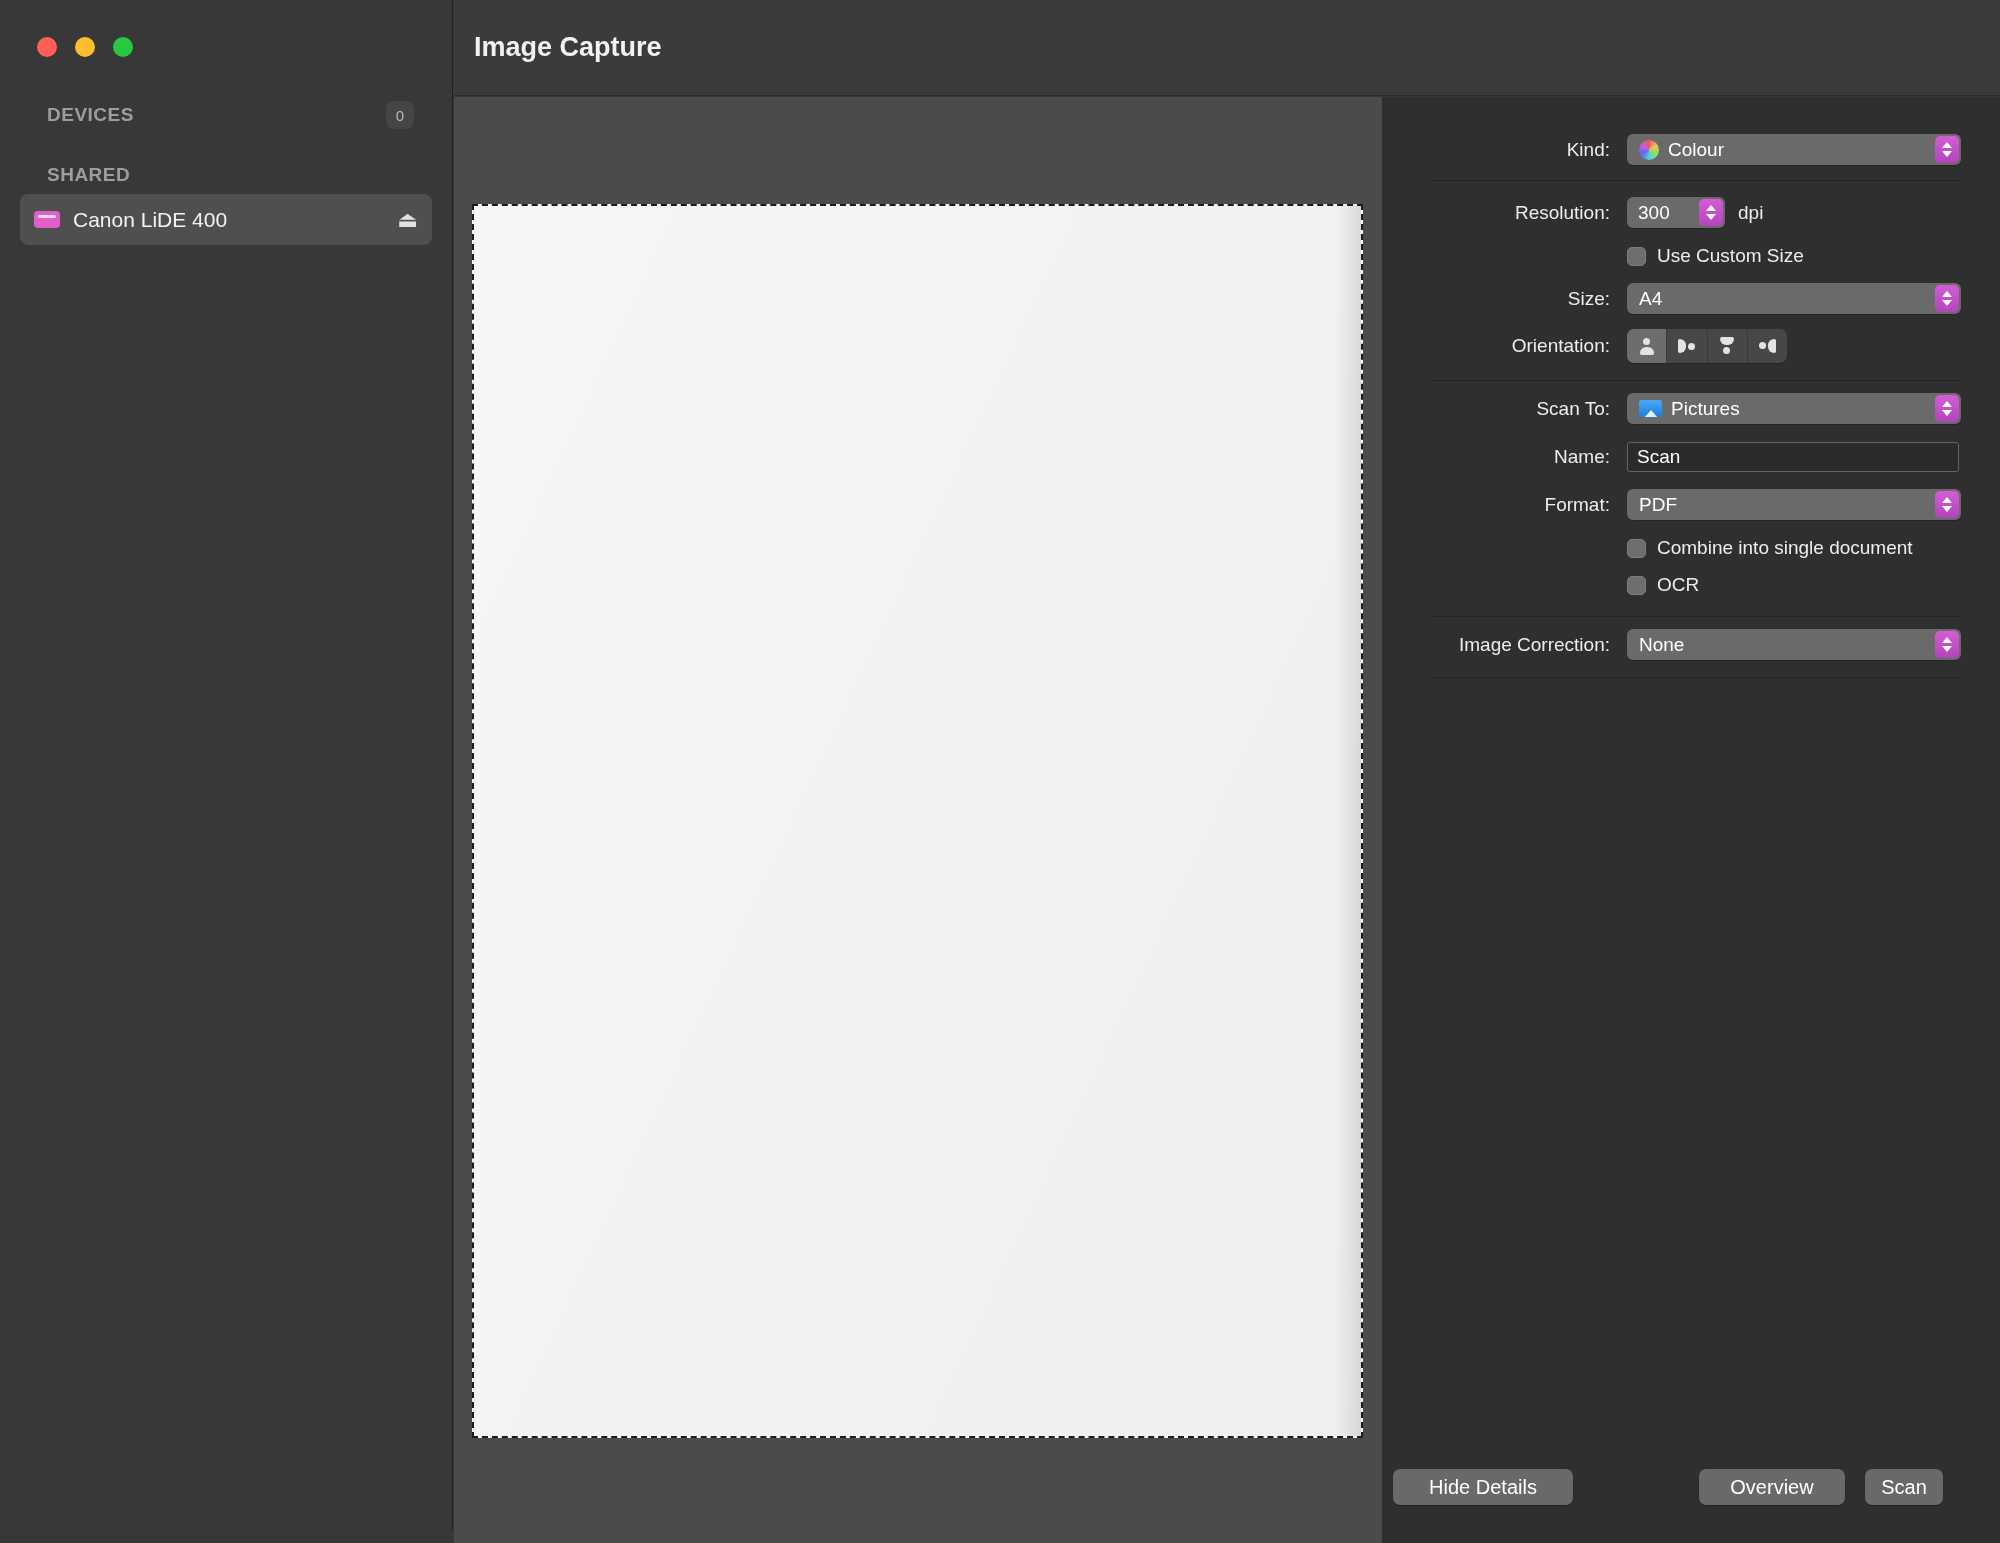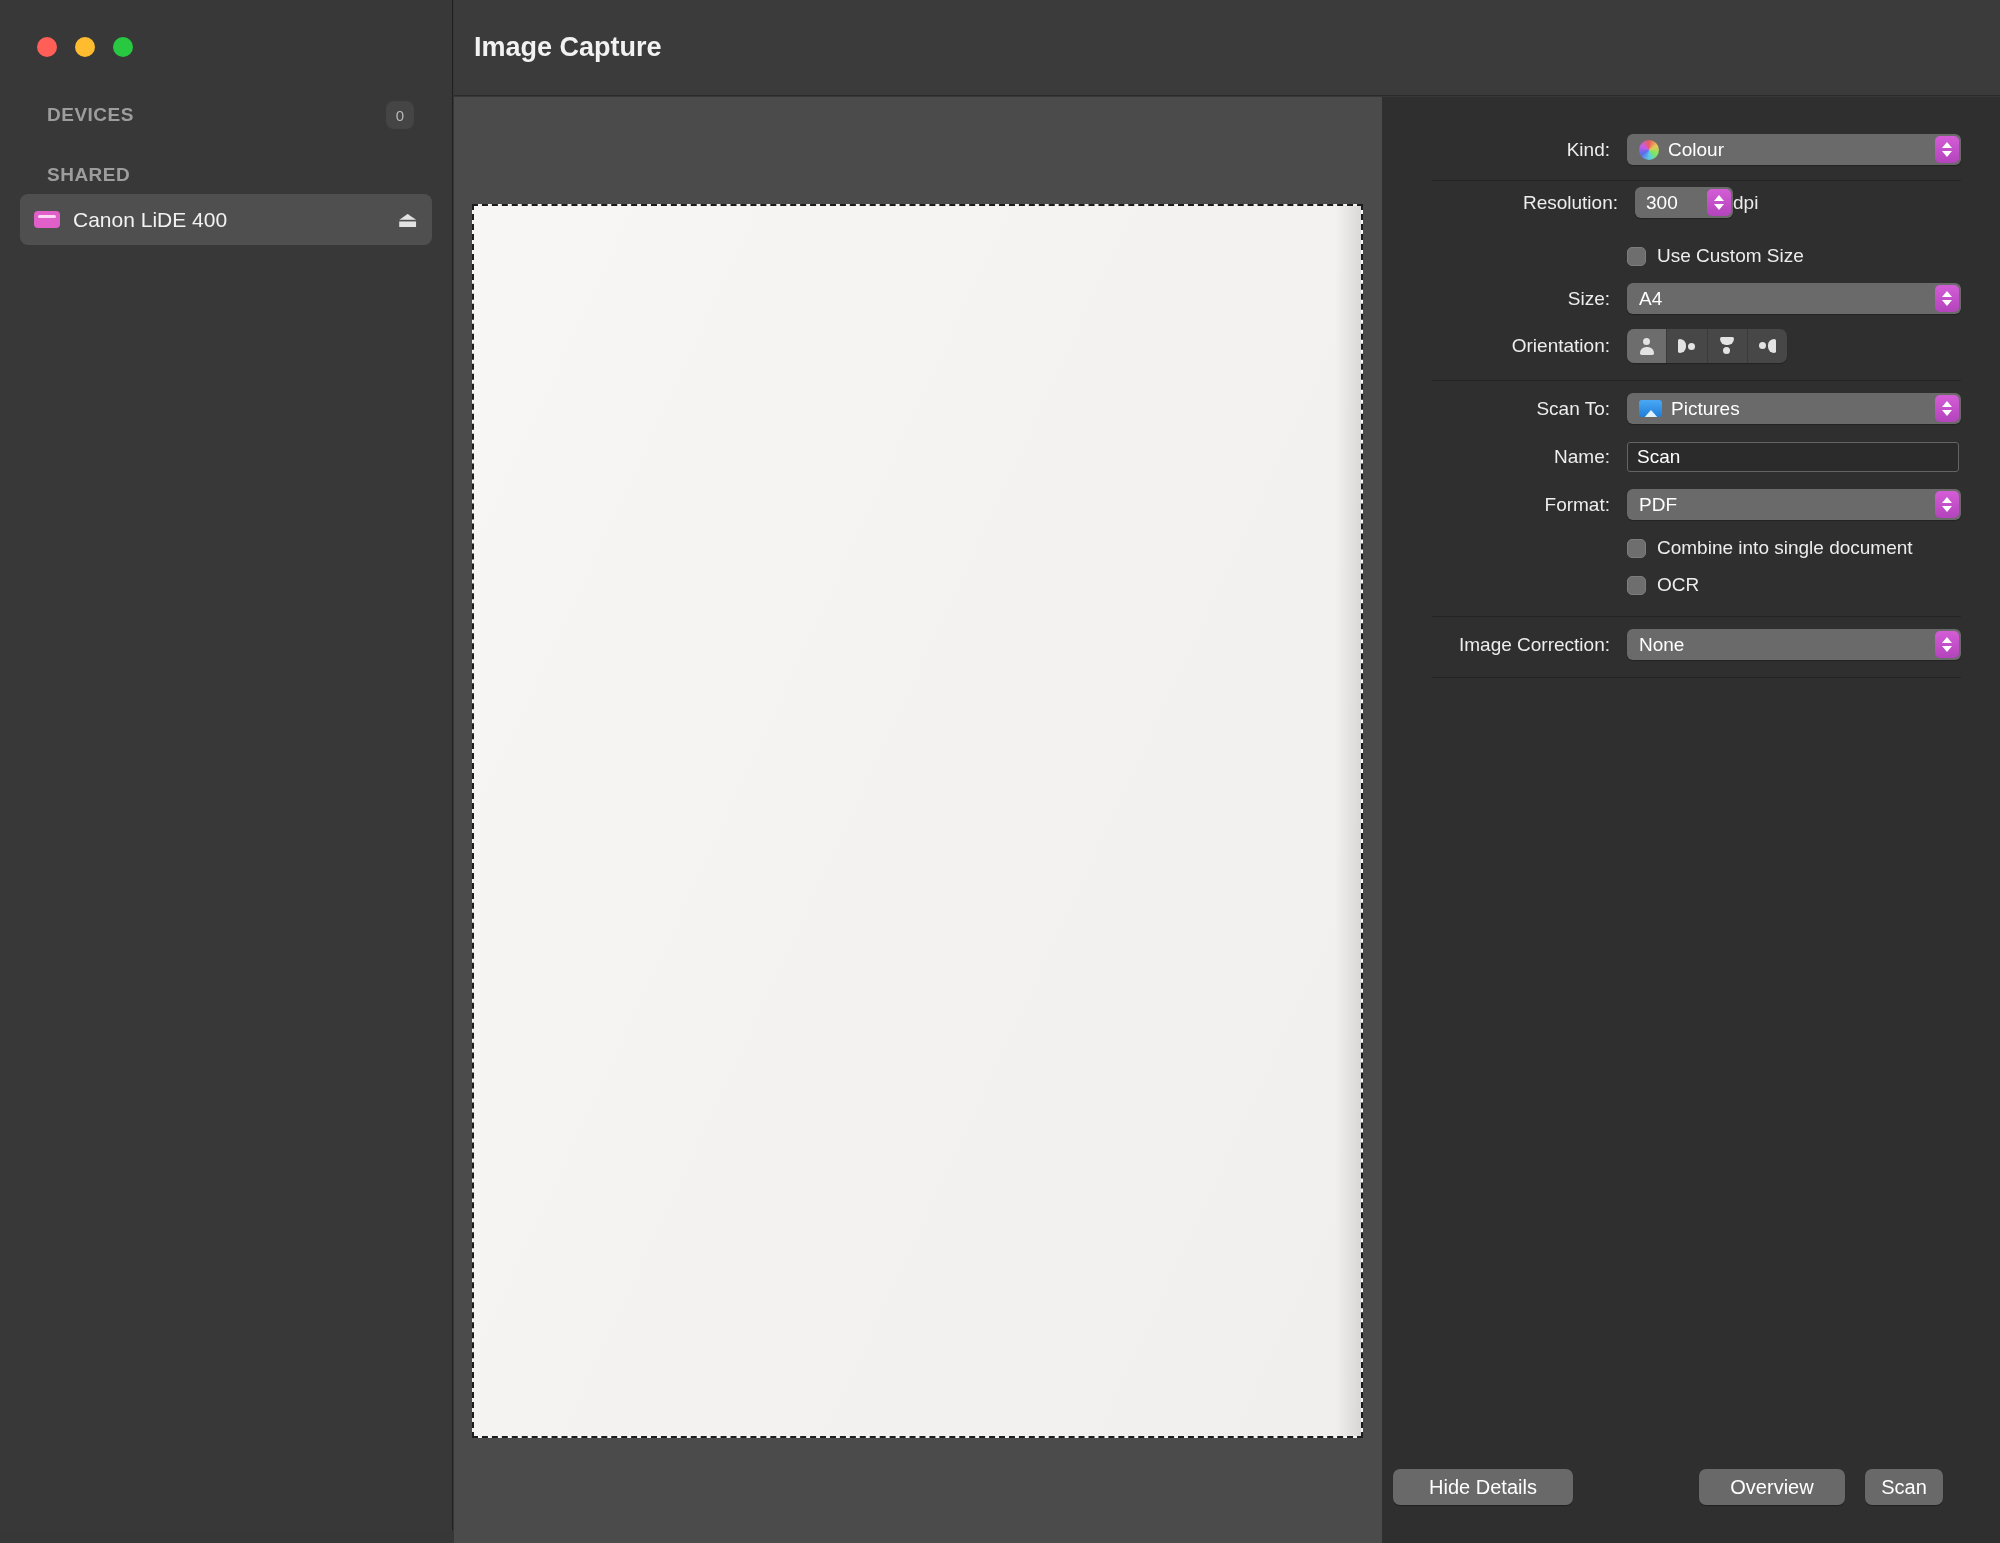--- a/index.html
+++ b/index.html
@@ -68,21 +68,21 @@
                  background:conic-gradient(#e85b5b,#e8c65b,#7ee85b,#5bc9e8,#5b6ce8,#c95be8,#e85b5b); }
   .pictures-icon { width:23px; height:17px; border-radius:3px; margin-right:9px; flex:none; position:relative;
                    background:linear-gradient(#4aa8f5,#1f7fd8); overflow:hidden; }
   .pictures-icon::after { content:''; position:absolute; bottom:-2px; left:4px; width:0; height:0;
                           border-left:8px solid transparent; border-right:8px solid transparent;
                           border-bottom:9px solid #dff0ff; }
 
   .chk { width:19px; height:19px; border-radius:5px; background:#6e6e6e; border:1px solid #7d7d7d;
          flex:none; cursor:default; }
   .chk-label { margin-left:11px; font-size:19px; color:#ededed; }
-  .unit { font-size:19px; color:#ededed; }
+  .unit { margin-left:13px; font-size:19px; color:#ededed; }
 
   .textfield { width:332px; height:30px; background:#2b2b2b; border:1px solid #646464; border-radius:3px;
                color:#fff; font-size:19px; padding:0 9px; font-family:"Liberation Sans", sans-serif; }
 
   .seg-group { display:flex; width:160px; height:34px; background:#474747; border-radius:7px;
                overflow:hidden; box-shadow:0 1px 1px rgba(0,0,0,0.25); }
   .seg { flex:1; border:none; background:transparent; display:flex; align-items:center; justify-content:center;
          cursor:default; border-right:1px solid #3a3a3a; }
   .seg:last-child { border-right:none; }
   .seg.sel { background:#6d6d6d; }
@@ -148,21 +148,21 @@
           <span class="stepper">
               <span class="tri-up"></span>
               <span class="tri-down"></span>
             </span>
         </button>
       </div>
     </div>
 
     <div class="divider" style="top:83px;"></div>
 
-    <div class="row" style="top:90px;padding-left:8px;">
+    <div class="row" style="top:100px;">
       <span class="lbl">Resolution:</span>
       <div class="ctl">
         <button class="popup w-sm">
           <span class="txt">300</span>
           <span class="stepper">
               <span class="tri-up"></span>
               <span class="tri-down"></span>
             </span>
         </button>
         <span class="unit">dpi</span>

